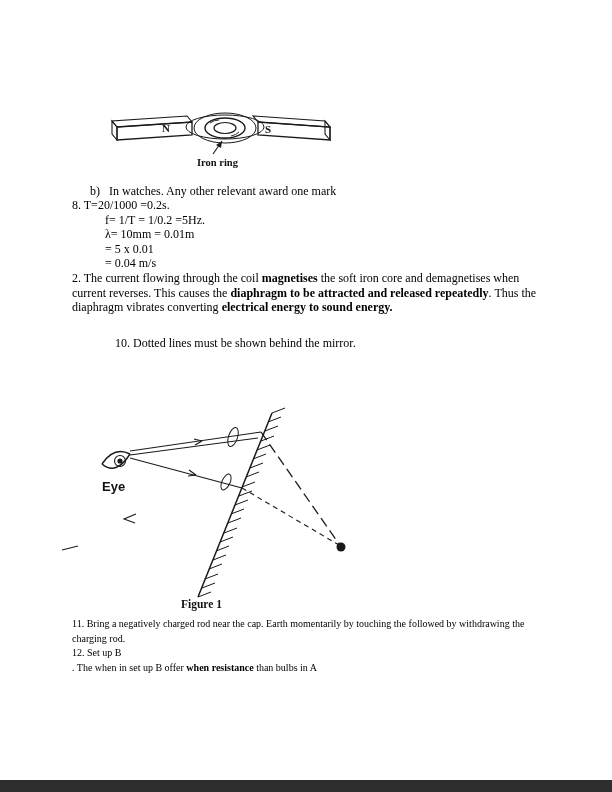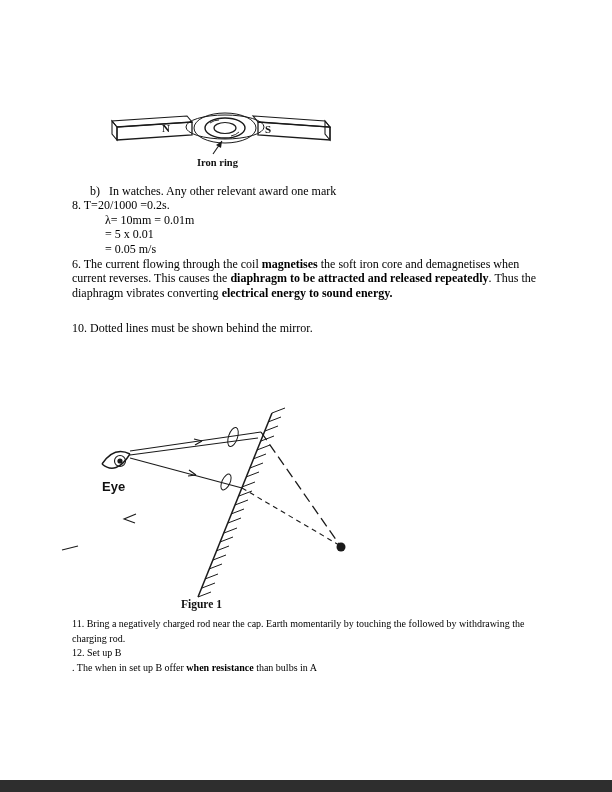--- a/index.html
+++ b/index.html
@@ -29,21 +29,21 @@
     font-size:12px; line-height:14.4px;
   }
   .content-bottom {
     position:absolute; left:72px; top:617px; width:484px;
     font-size:10px; line-height:14.5px;
   }
   .line { white-space:pre-wrap; }
   .b-indent { padding-left:18px; }
   .sub-indent { padding-left:33px; }
   .q9 { margin-top:1px; }
-  .q10 { margin-top:21px; }
+  .q10 { margin-top:21px;margin-left:43px; }
   b { font-weight:bold; }
 
   .scan-bar {
     position:absolute; left:0; bottom:0; width:612px; height:12px;
     background:#2e2e2e;
   }
 </style>
 </head>
 <body>
 
@@ -74,24 +74,25 @@
     <g>
       <line class="fig-line" stroke-width="1.1" x1="103" y1="58" x2="112" y2="45"></line>
       <polygon class="fig-fill" points="112,45 106,49 111,52"></polygon>
     </g>
     <text class="iron-caption" x="87" y="70">Iron ring</text>
   </svg>
 
   <div class="content-top">
     <div class="line b-indent">b)   In watches. Any other relevant award one mark</div>
     <div class="line">8. T=20/1000 =0.2s.</div>
+    <div class="line sub-indent">f= 1/T = 1/0.2 =5Hz.</div>
     <div class="line sub-indent">λ= 10mm = 0.01m</div>
     <div class="line sub-indent">= 5 x 0.01</div>
-    <div class="line sub-indent">= 0.05 m/s</div>
-    <p class="q9"><span>6. The current flowing through the coil </span><b>magnetises</b><span> the soft iron core and demagnetises when current reverses. This causes the </span><b>diaphragm to be attracted and released repeatedly</b><span>. Thus the diaphragm vibrates converting </span><b>electrical energy to sound energy.</b></p>
+    <div class="line sub-indent">= 0.04 m/s</div>
+    <p class="q9"><span>2. The current flowing through the coil </span><b>magnetises</b><span> the soft iron core and demagnetises when current reverses. This causes the </span><b>diaphragm to be attracted and released repeatedly</b><span>. Thus the diaphragm vibrates converting </span><b>electrical energy to sound energy.</b></p>
     <div class="line q10">10. Dotted lines must be shown behind the mirror.</div>
   </div>
 
   <svg class="mirror-fig" width="300" height="230" viewBox="0 0 300 230">
 
     <g>
       <line class="fig-line" stroke-width="1.5" x1="140" y1="205" x2="214" y2="21"></line>
       <path class="fig-line" stroke-width="1" d="M140 205l13 -5M144 196l13 -5M147 187l13 -5M151 177l13 -5M155 168l13 -5M158 159l13 -5M162 150l13 -5M166 141l13 -5M170 131l13 -5M173 122l13 -5M177 113l13 -5M181 104l13 -5M184 95l13 -5M188 85l13 -5M192 76l13 -5M195 67l13 -5M199 58l13 -5M203 49l13 -5M207 39l13 -5M210 30l13 -5M214 21l13 -5"></path>
     </g>
 

